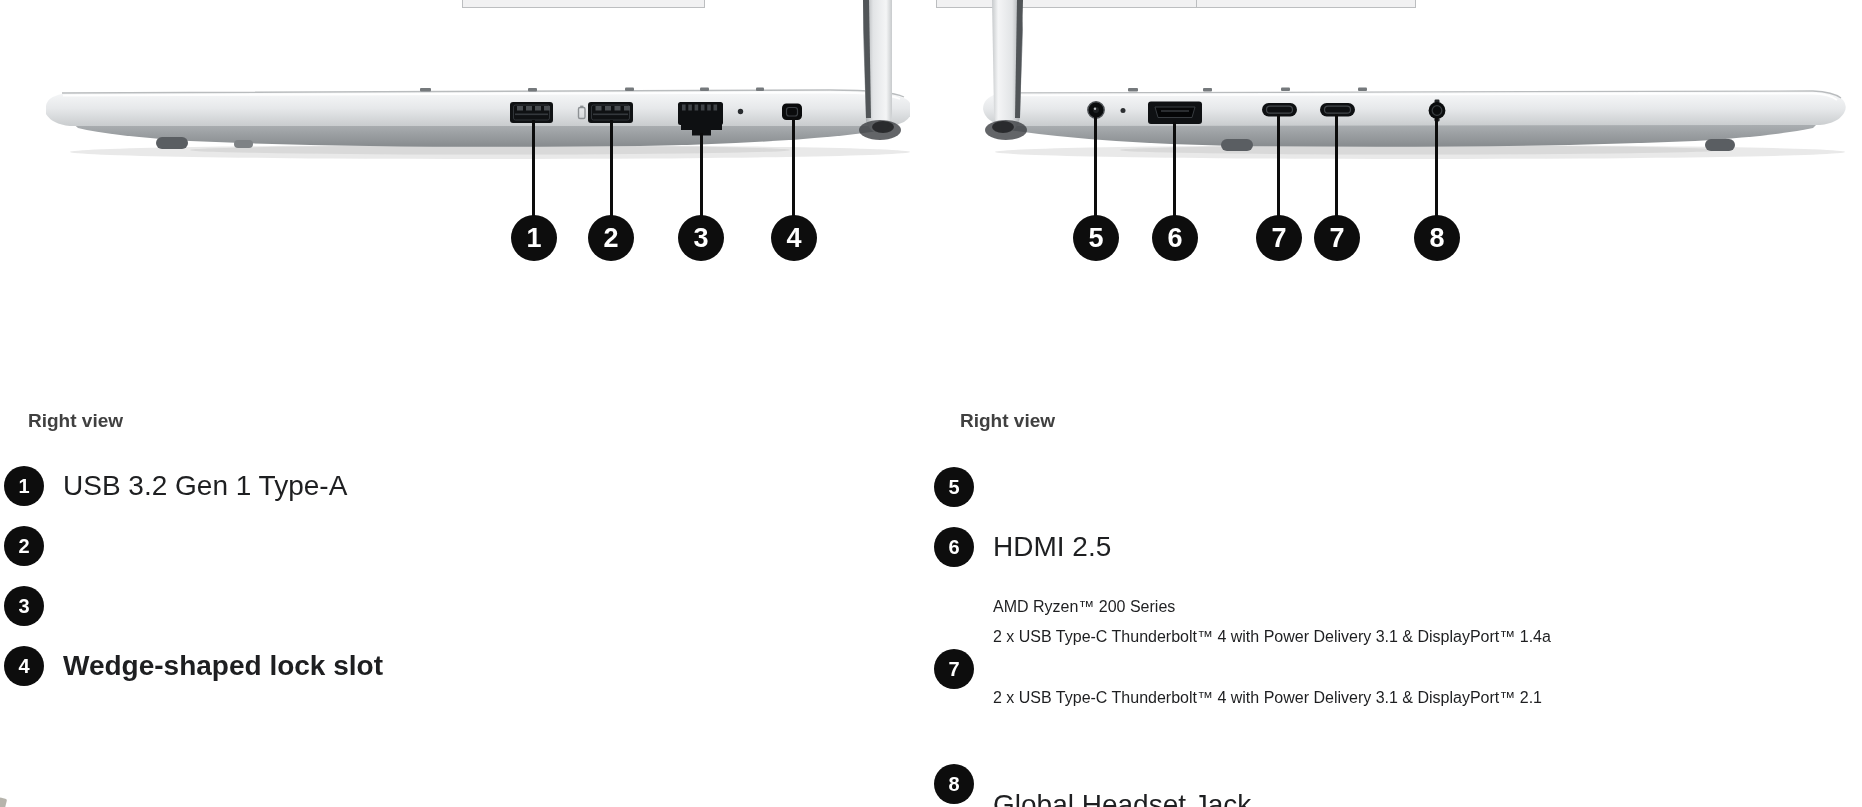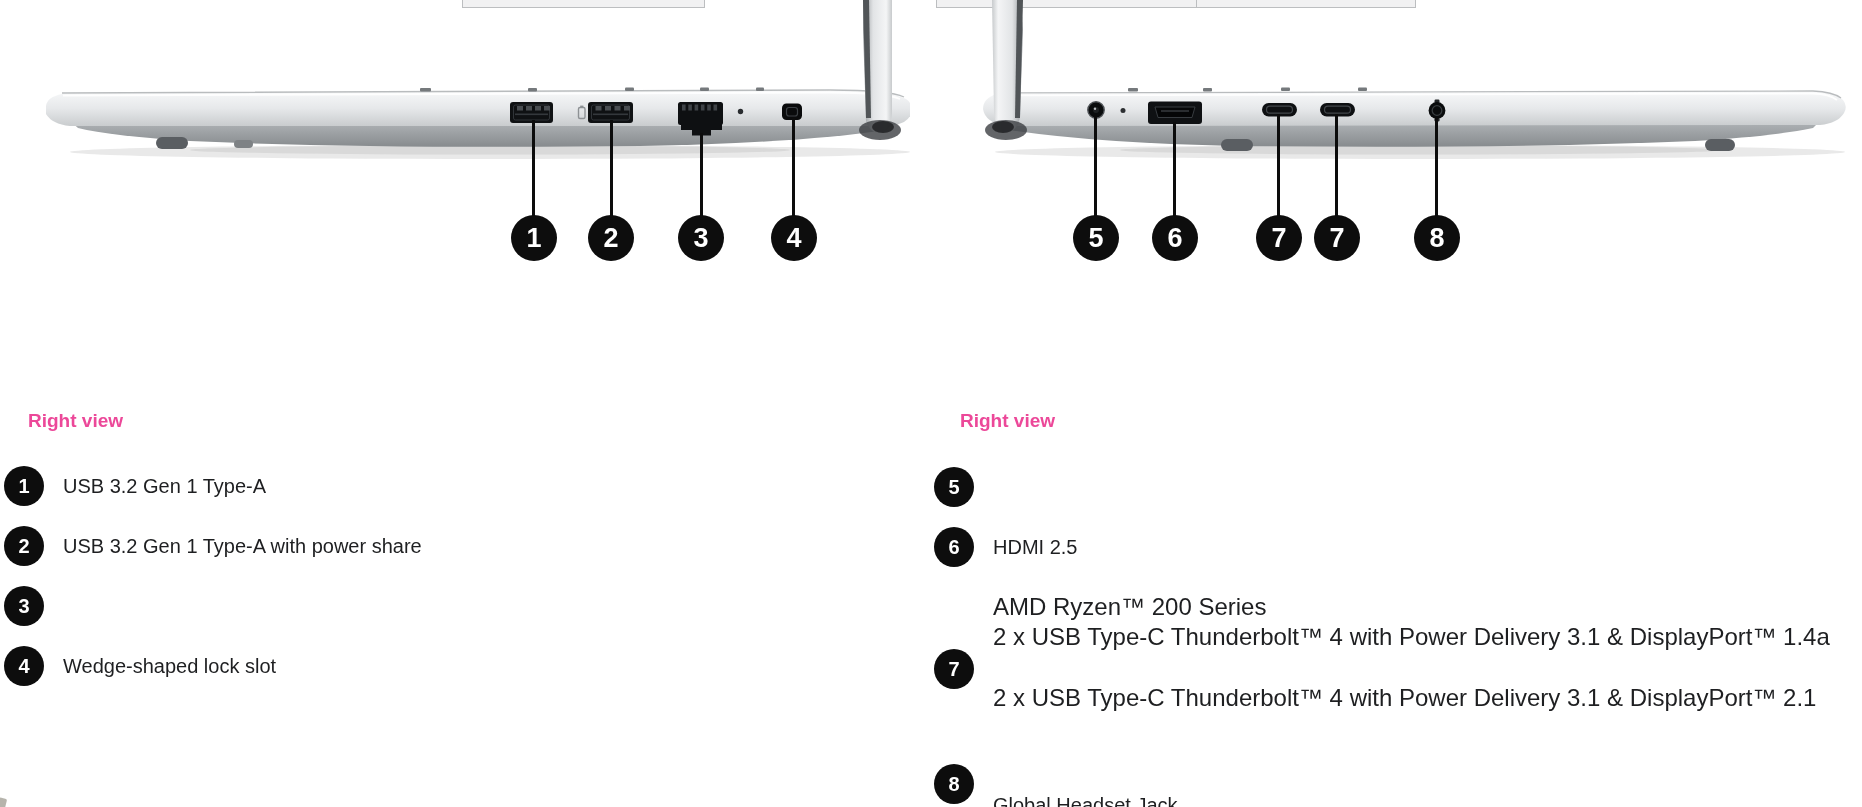--- a/index.html
+++ b/index.html
@@ -19,29 +19,29 @@
   
   .callout-line { position:absolute; width:3px; background:#0c0c0c; z-index:2; }
   
   .badge-lg {
     position:absolute; width:46px; height:46px; border-radius:50%;
     background:#0d0d0d; color:#ffffff; z-index:3;
     display:flex; align-items:center; justify-content:center;
     font-size:27px; font-weight:700; line-height:1;
   }
   
-  .view-heading { position:absolute; font-size:19px; font-weight:700; line-height:24px; color:#ec4899; }
+  .view-heading { position:absolute; font-size:19px; font-weight:700; line-height:24px; color:#404040; }
   .badge-sm {
     position:absolute; width:40px; height:40px; border-radius:50%;
     background:#0d0d0d; color:#ffffff;
     display:flex; align-items:center; justify-content:center;
     font-size:20px; font-weight:700; line-height:1;
   }
-  .legend-label { position:absolute; font-size:20px; line-height:28px; color:#1e1f21; white-space:nowrap; }
-  .legend-multiline { position:absolute; font-size:24px; line-height:30px; color:#1e1f21; white-space:nowrap; }
+  .legend-label { position:absolute; font-size:28px; line-height:28px; color:#1e1f21; white-space:nowrap; }
+  .legend-multiline { position:absolute; font-size:16px; line-height:30px; color:#1e1f21; white-space:nowrap; }
   .legend-multiline .gap { height:31px; }
   .corner-mark {
     position:absolute; left:-2px; top:798px; width:8px; height:11px;
     background:#7a7668; opacity:.55; border-radius:2px; transform:rotate(14deg);
   }
 </style>
 </head>
 <body>
 
 <div class="canvas">
@@ -231,26 +231,25 @@
   <div class="badge-lg" style="left:1256px;top:215px;">7</div>
   <div class="badge-lg" style="left:1314px;top:215px;">7</div>
   <div class="badge-lg" style="left:1414px;top:215px;">8</div>
 
   <h2 class="view-heading" style="left:28px;top:409px;">Right view</h2>
 
   <div class="badge-sm" style="left:4px;top:466px;">1</div>
   <div class="legend-label" style="left:63px;top:472px;">USB 3.2 Gen 1 Type-A</div>
 
   <div class="badge-sm" style="left:4px;top:526px;">2</div>
-  <div class="legend-label" style="left:63px;top:532px;">USB 3.2 Gen 1 Type-A with power share</div>
 
   <div class="badge-sm" style="left:4px;top:586px;">3</div>
 
   <div class="badge-sm" style="left:4px;top:646px;">4</div>
-  <div class="legend-label" style="left:63px;top:652px;">Wedge-shaped lock slot</div>
+  <div class="legend-label" style="left:63px;top:652px;font-weight:bold;">Wedge-shaped lock slot</div>
 
   <h2 class="view-heading" style="left:960px;top:409px;">Right view</h2>
 
   <div class="badge-sm" style="left:934px;top:467px;">5</div>
 
   <div class="badge-sm" style="left:934px;top:527px;">6</div>
   <div class="legend-label" style="left:993px;top:533px;">HDMI 2.5</div>
 
   <div class="badge-sm" style="left:934px;top:649px;">7</div>
   <div class="legend-multiline" style="left:993px;top:592px;">

